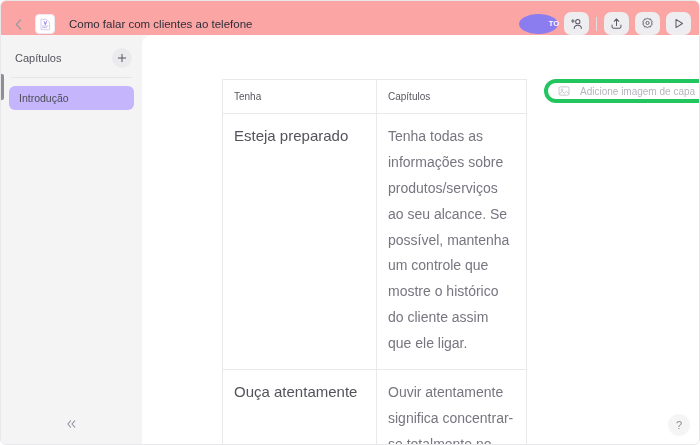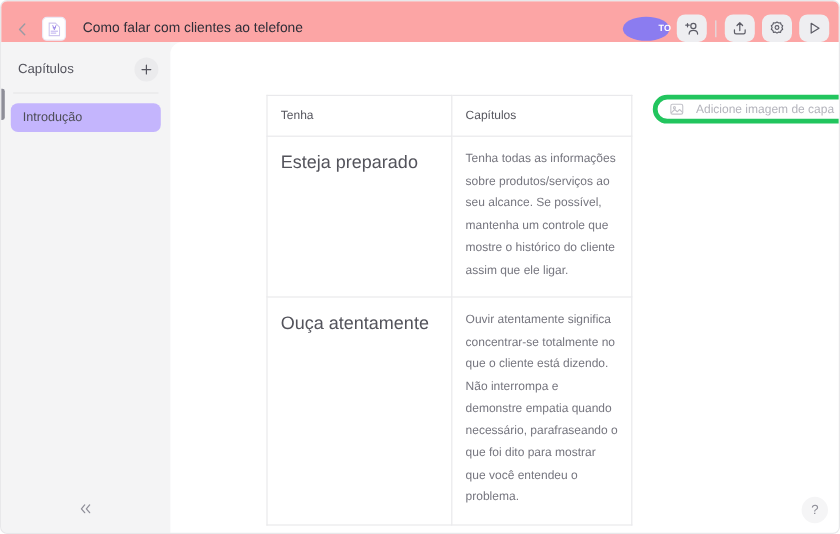--- a/index.html
+++ b/index.html
@@ -205,21 +205,21 @@
     color: #57575f;
     padding-top: 11px;
     padding-bottom: 11px;
   }
   td.rule-name {
     font-size: 15px;
     color: #53535b;
     line-height: 1.55;
   }
   td.rule-desc {
-    font-size: 10px;
+    font-size: 14px;
     color: #76767f;
     line-height: 1.85;
   }
 
   
   .help-btn {
     position: absolute;
     right: 9px; bottom: 8px;
     width: 22px; height: 22px;
     border-radius: 50%;

